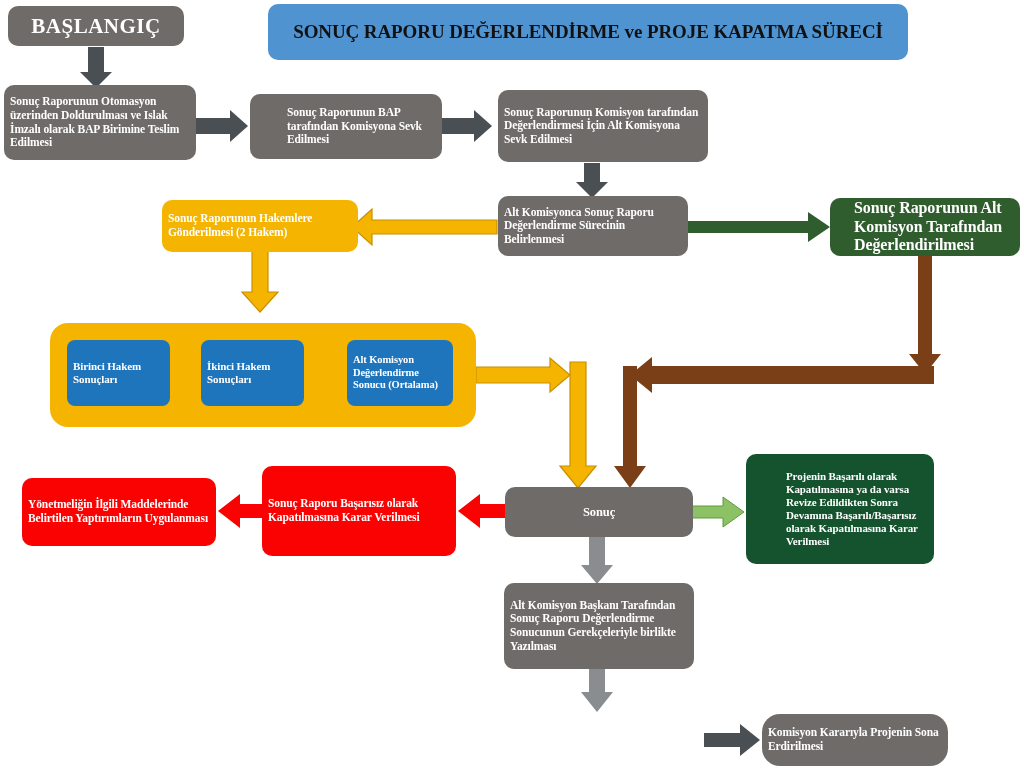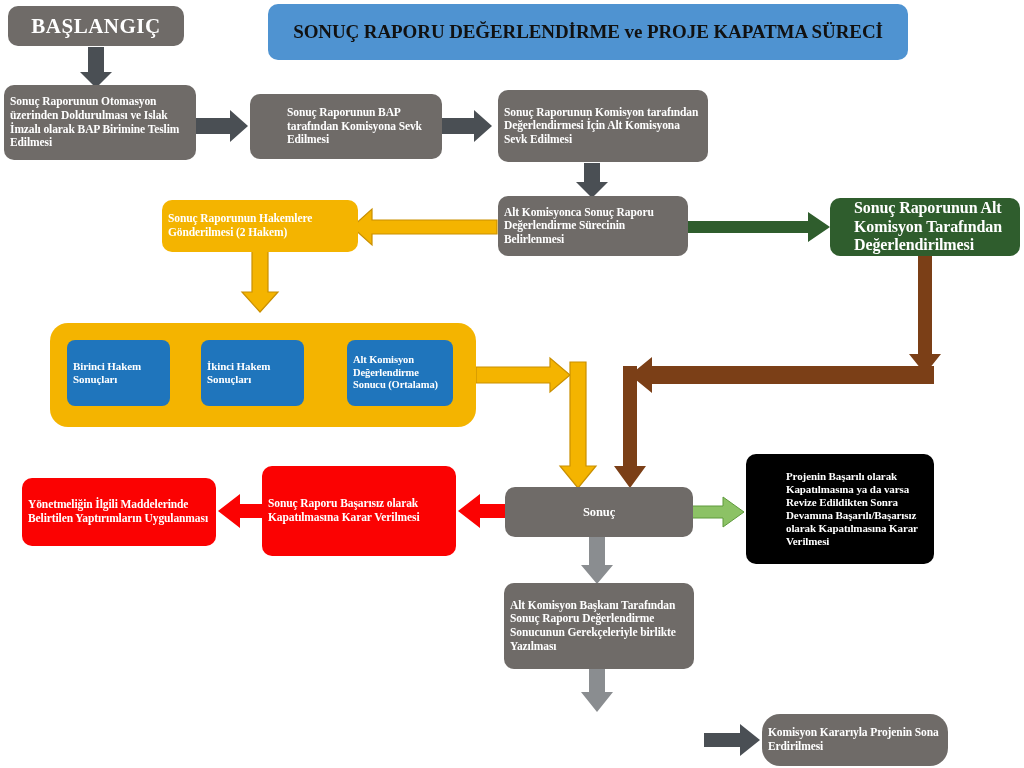--- a/index.html
+++ b/index.html
@@ -16,21 +16,21 @@
     line-height:1.18;letter-spacing:-0.1px;
     padding:4px 6px;
     border-radius:10px;
     z-index:5;
   }
   .gray{background:#6f6b68;}
   .blue-title{background:#4f93d1;color:#111111;}
   .yellow{background:#f4b400;color:#ffffff;}
   .blue{background:#1f75bc;}
   .green-dark{background:#2f5d2d;}
-  .green{background:#000000;padding-left:40px;}
+  .green{background:#14532d;padding-left:40px;}
   .red{background:#fb0202;}
   .yellowgroup{
     background:#f4b400;border-radius:18px;
   }
   svg#arrows{position:absolute;left:0;top:0;width:1024px;height:768px;z-index:2;}
 </style>
 </head>
 <body>
 
 <div id="canvas">

